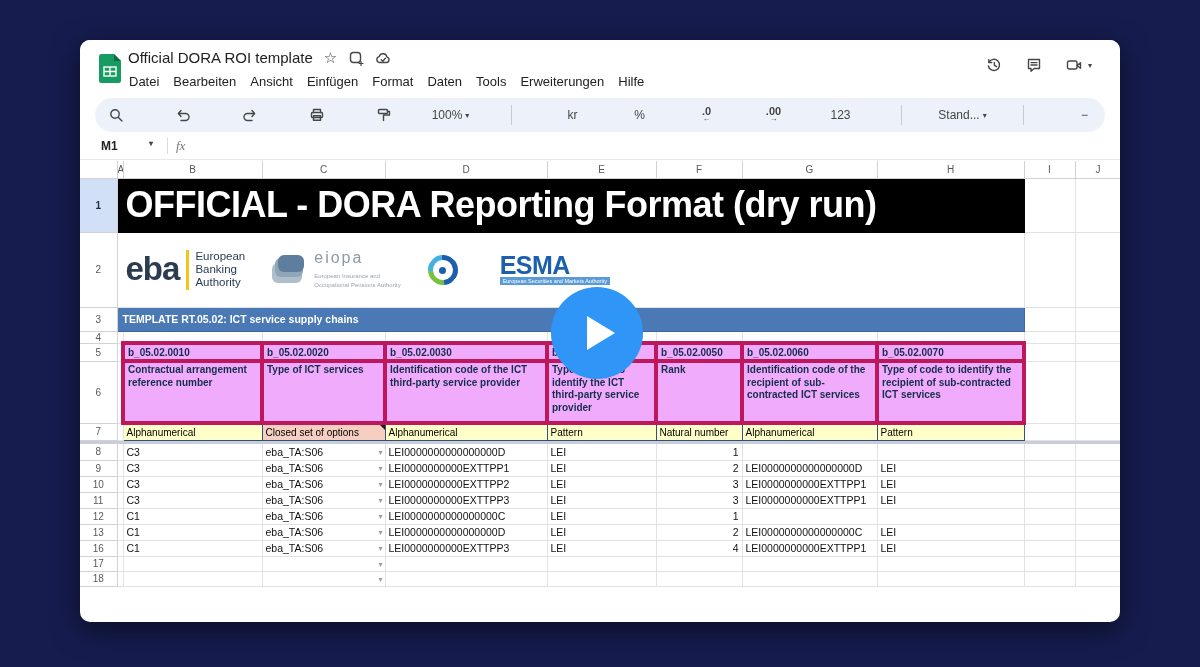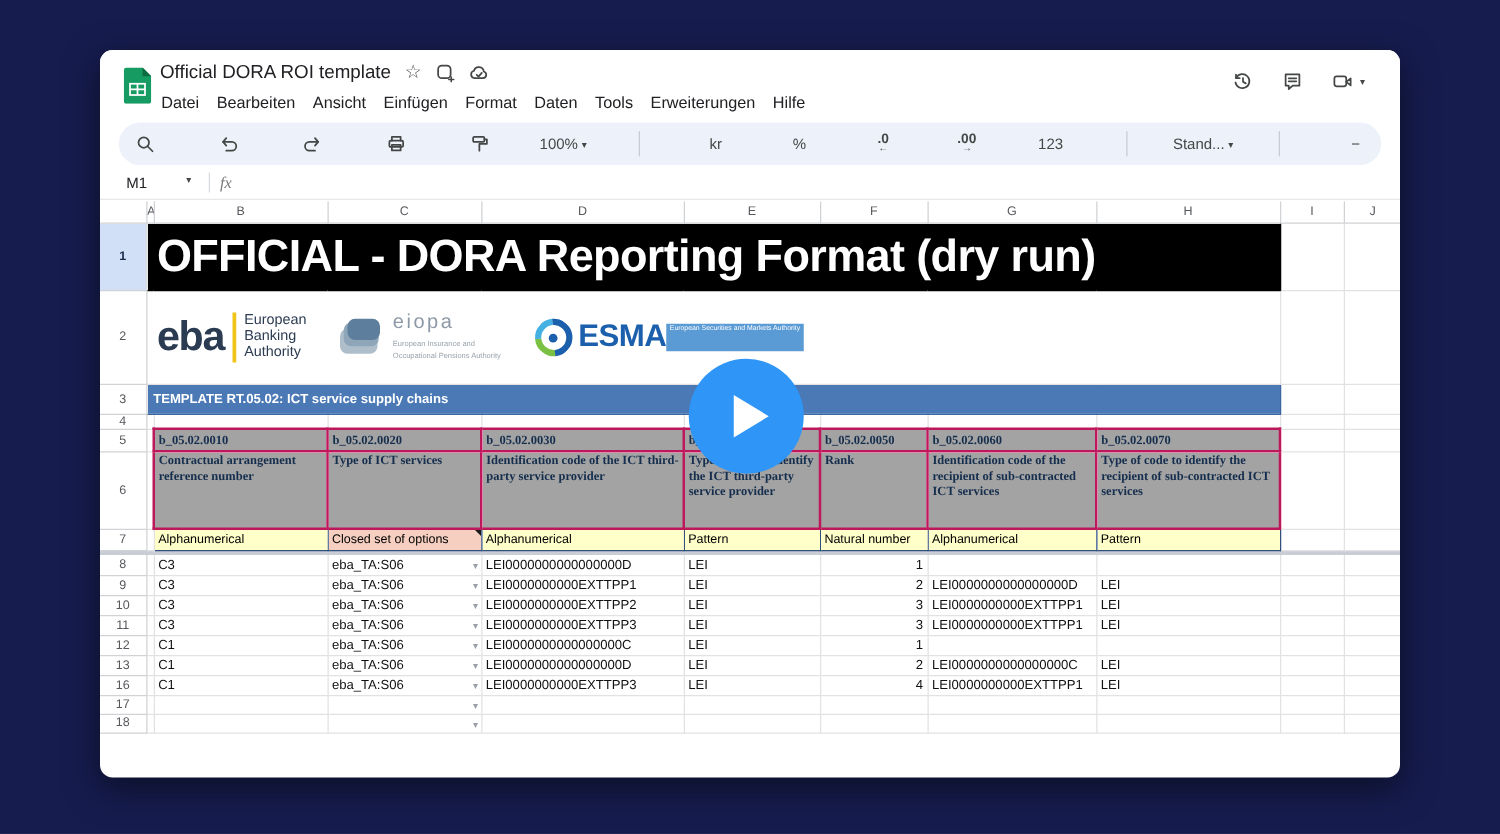--- a/index.html
+++ b/index.html
@@ -40,21 +40,21 @@
   .b-strike { text-decoration:line-through; font-size:13px; }
   .b-color { font-size:13px; border-bottom:3px solid #d93025; line-height:1.05; padding:0 1px; }
   .size-box { width:16px; height:20px; border:1px solid #444746; border-radius:4px;
     display:flex; align-items:center; justify-content:center; font-size:12px; margin:0 4px; }
   .sigma { font-size:15px; font-weight:400; }
 
   
   .formula-bar { height:28px; display:flex; align-items:center; padding-left:21px;
     border-bottom:1px solid #e6e8eb; }
   .name-box { width:58px; display:flex; justify-content:space-between; align-items:flex-start;
-    font-size:12px; color:#202124; padding-right:6px; }
+    font-size:12px; color:#202124; padding-right:6px;font-weight:bold; }
   .fb-sep { width:1px; height:16px; background:#d6d9dd; margin:0 8px; }
   .fx { font-style:italic; font-family:"Liberation Serif",serif; color:#747娱775; color:#75787b; font-size:13px; }
 
   
   .sheet-wrap { position:relative; height:456px; overflow:hidden; margin-top:1px; }
   table.sheet { border-collapse:collapse; table-layout:fixed; width:1041px; font-size:10.5px; color:#111; }
   td { border-right:1px solid #e2e2e2; border-bottom:1px solid #e2e2e2;
        padding:0 3px; overflow:hidden; white-space:nowrap; vertical-align:middle; }
   td.rowhdr, td.colhdr { background:#fff; border-color:#d0d2d5; color:#56585c;
        text-align:center; font-size:10px; padding:0; }
@@ -84,26 +84,26 @@
   .eiopa-sq.b1 { left:0; top:8px; width:30px; height:20px; background:#aebecb; }
   .eiopa-sq.b2 { left:3px; top:3px; width:28px; height:19px; background:#8fa5b8; }
   .eiopa-sq.b3 { left:6px; top:0; width:26px; height:17px; background:#5d7f9d; }
   .eiopa-body { display:flex; flex-direction:column; }
   .eiopa-word { font-size:16px; color:#8d99a6; letter-spacing:2px; line-height:1; }
   .eiopa-sub { font-size:6px; color:#9aa3ab; margin-top:6px; line-height:1.4; }
   .esma-glyph { position:relative; width:30px; height:30px; margin-right:5px; }
   .esma-ring { position:absolute; inset:0; border-radius:50%; border:5px solid #1b5fad;
     border-bottom-color:#7ac143; border-left-color:#45b0e2; transform:rotate(40deg); }
   .esma-dot { position:absolute; left:11px; top:12px; width:7px; height:7px; border-radius:50%; background:#1b5fad; }
-  .esma-body { display:flex; flex-direction:row; }
+  .esma-body { display:flex; flex-direction:column;margin-left:37px; }
   .esma-word { font-size:25px; font-weight:700; color:#1b5fad; line-height:.9; letter-spacing:-.5px; }
   .esma-sub { font-size:5.5px; color:#fff; background:#5b9bd5; padding:1px 3px; margin-top:1px; }
 
-  td.hcell { background:#a3a3a3; border:2px solid #be185d; color:#152e4d;
-    font-weight:700; font-size:10px;font-family:Liberation Serif, serif; }
+  td.hcell { background:#f0abfc; border:4px solid #be185d; color:#152e4d;
+    font-weight:700; font-size:10px; }
   td.hcell.desc { vertical-align:top; white-space:normal; line-height:1.25; padding-top:1px;margin-left:44px; }
   td.tcell { border:1px solid #31507d; font-size:10px; color:#000; position:relative; }
   td.tcell.yellow { background:#ffffc9; }
   td.tcell.pink { background:#f6cfc0; }
   .corner-note { position:absolute; top:0; right:0; width:0; height:0;
     border-top:5px solid #1a1a1a; border-left:5px solid transparent; }
 
   td.num { text-align:right; }
   td.ccol { padding-right:2px; }
   td.ccol .ctext { float:left; }

